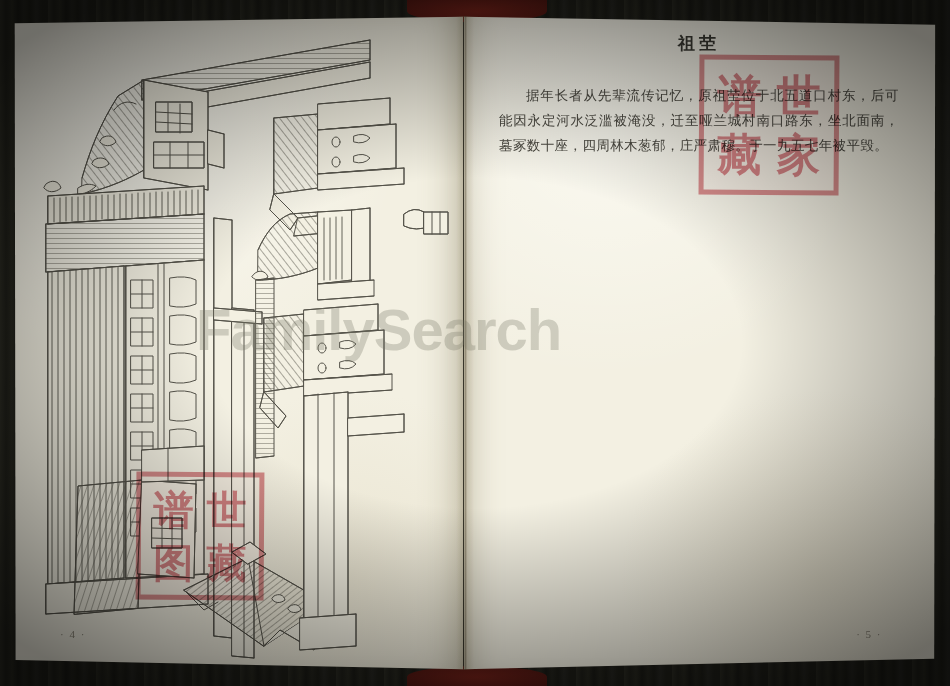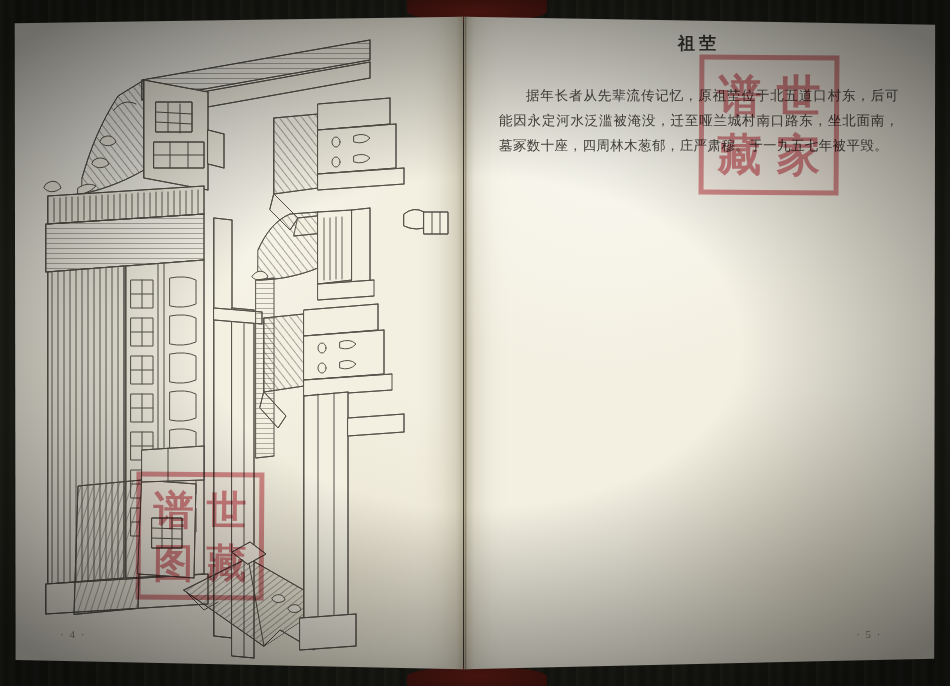--- a/index.html
+++ b/index.html
@@ -516,15 +516,16 @@
         <span>藏</span>
         <span>家</span>
       </div>
 
       <div class="folio right">· 5 ·</div>
     </div>
 
     <div class="gutter"></div>
   </div>
 
+  <div class="watermark">FamilySearch</div>
 
   <div class="bg-vignette"></div>
 </div>
 
 </body></html>

